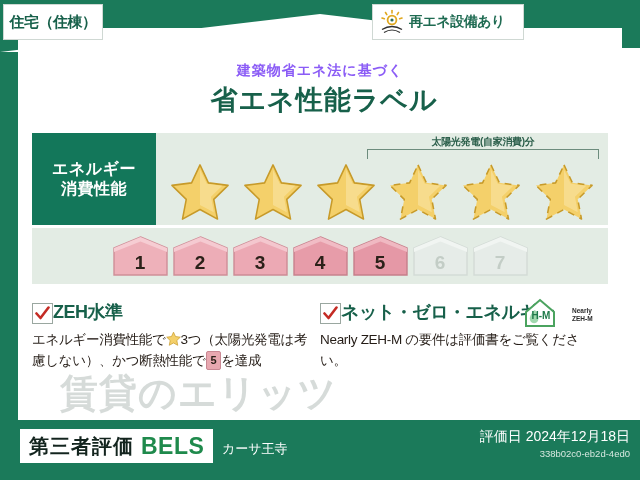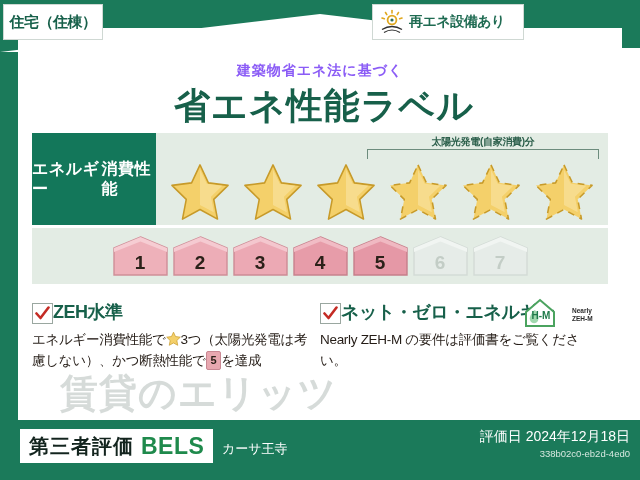--- a/index.html
+++ b/index.html
@@ -66,39 +66,39 @@
 
   .title-sub {
     position: absolute; left: 0; top: 34px; width: 100%;
     text-align: center;
     font-size: 14px; font-weight: bold; color: #8b5cf6;
     letter-spacing: 1px;
   }
   .title-main {
     position: absolute; left: 0; top: 54px; width: 100%;
     text-align: center;
-    font-size: 36px; font-weight: bold; color: #17604a;
+    font-size: 27px; font-weight: bold; color: #17604a;
     letter-spacing: 1px;
     padding-left: 8px;
   }
 
   
   .row {
     position: absolute; left: 14px;
     width: 576px;
     display: flex; align-items: stretch;
   }
   .row-energy { top: 105px; height: 92px; }
   .row-insul  { top: 200px; height: 56px; }
 
   .row-label {
     flex: 0 0 124px;
     background: #13775a;
     color: #ffffff;
-    display: flex; 
+    display: flex; flex-direction: column;
     align-items: center; justify-content: center;
     font-weight: bold;
     line-height: 1.25;
     letter-spacing: 0.5px;
   }
   .row-energy .row-label { font-size: 16px; }
   .row-insul  .row-label { font-size: 17px; }
 
   .row-body {
     flex: 1 1 auto;

